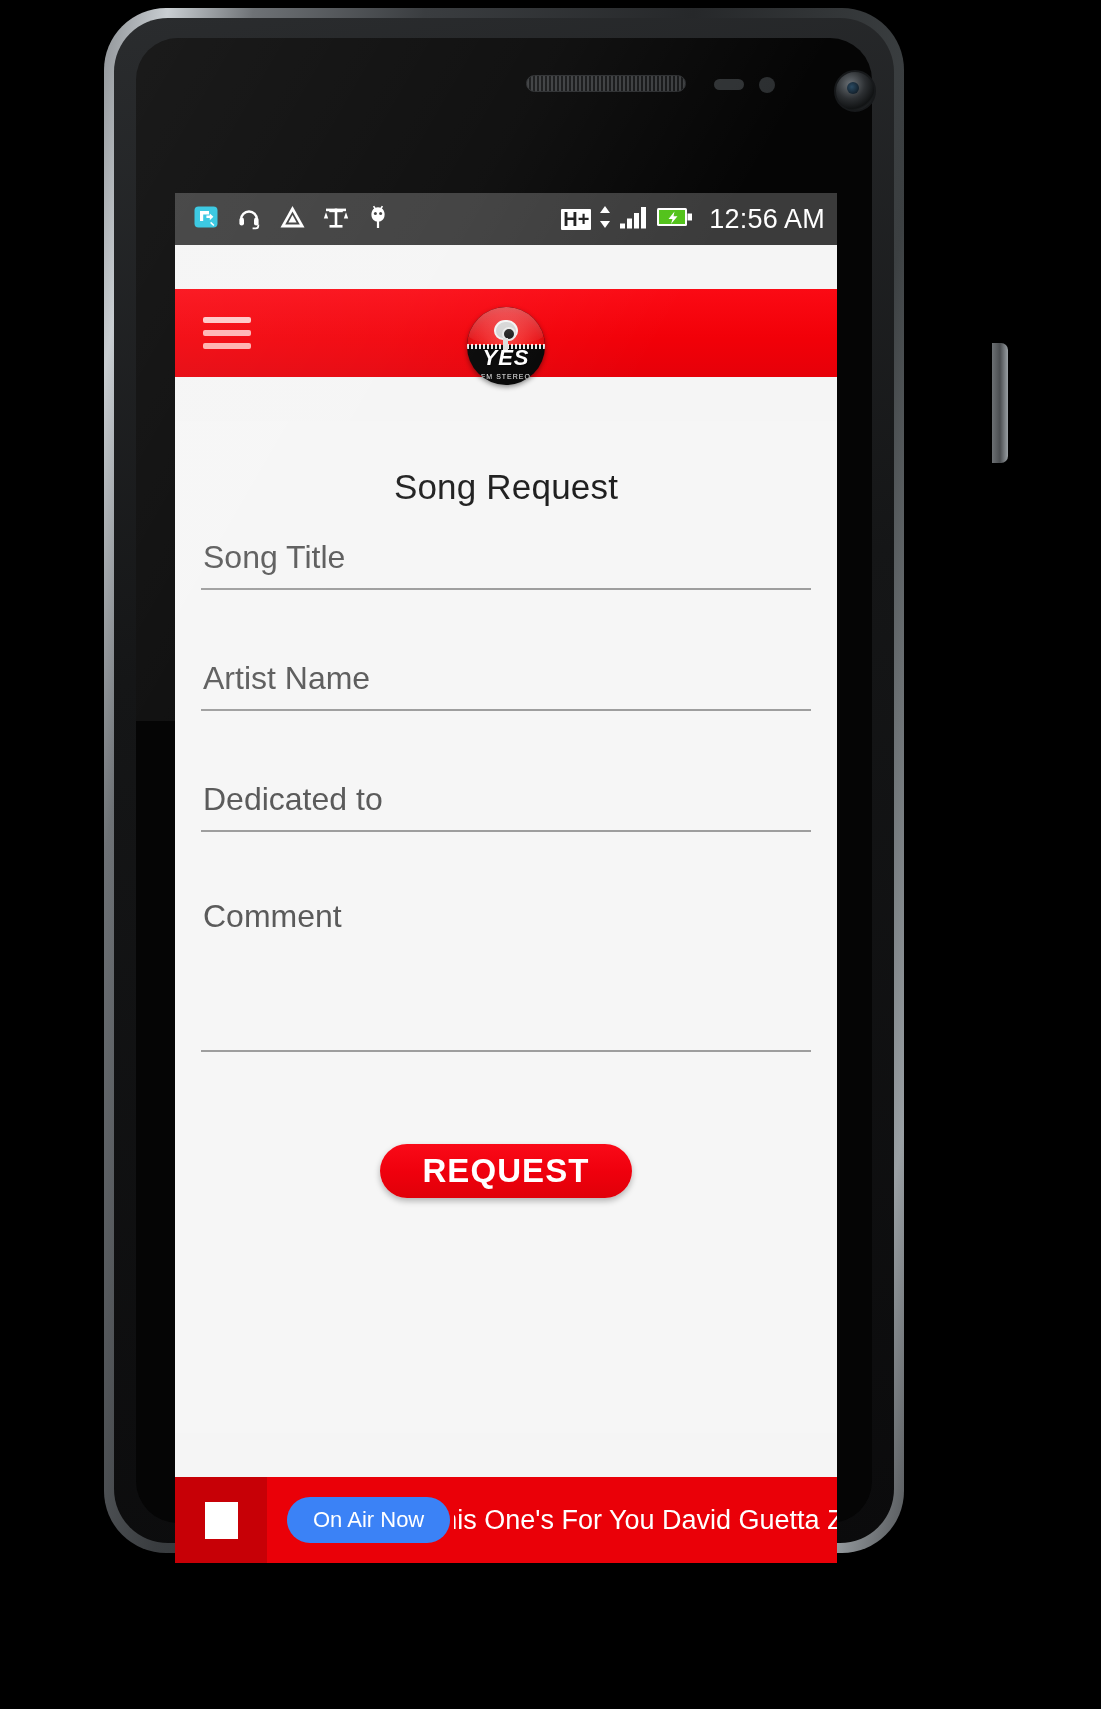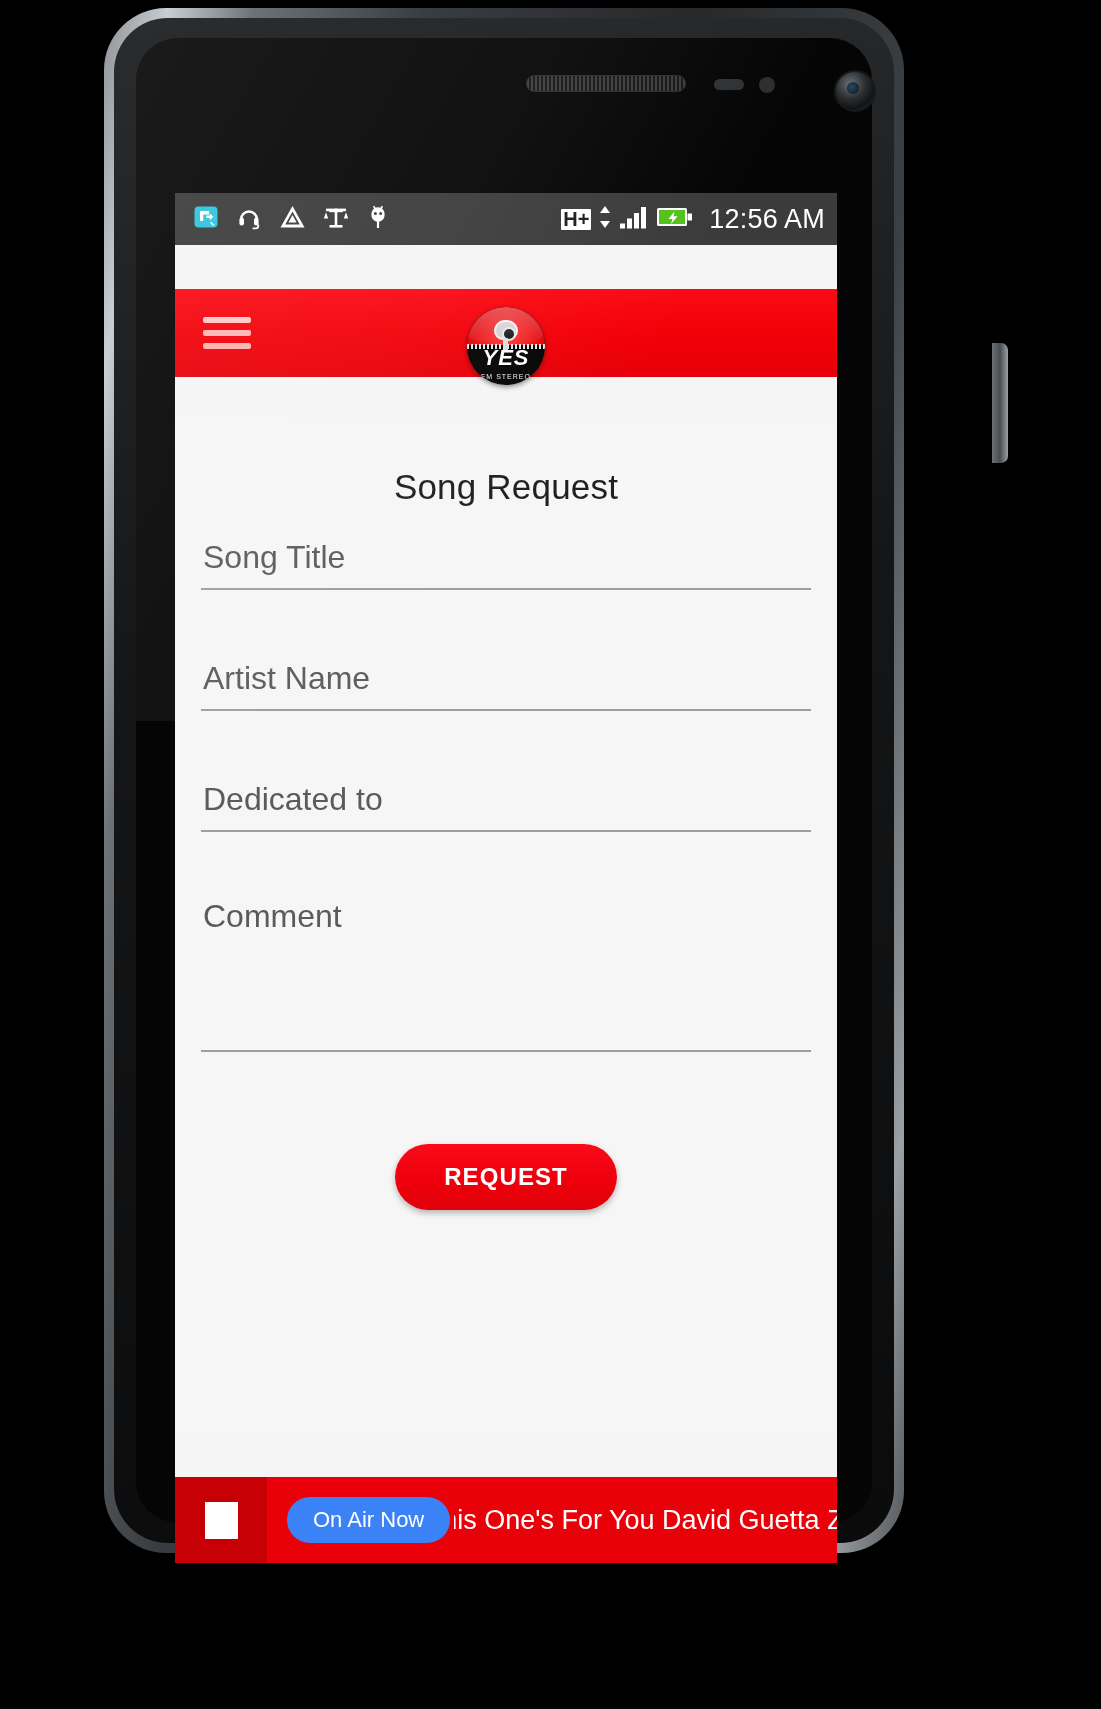--- a/index.html
+++ b/index.html
@@ -178,27 +178,27 @@
   .field-input::placeholder { color: #5b5b5b; opacity: 1; }
   .field-underline { height: 2px; background: #9e9e9e; width: 100%; }
   .field-gap-sm { height: 64px; }
   .field-gap-lg { height: 60px; }
   #comment-field .field-input { height: 158px; resize: none; line-height: 1.15; }
 
   #request-row { margin-top: 92px; text-align: center; }
   #request-button {
     display: inline-block;
     min-width: 222px;
-    padding: 19px 42px;
+    padding: 8px 42px;
     border: none; outline: none;
     border-radius: 40px;
     background: linear-gradient(180deg,#fa0a18 0%,#ef000d 52%,#e00009 100%);
     color: #ffffff;
     font-family: "Liberation Sans", sans-serif;
-    font-size: 24px;
+    font-size: 33px;
     font-weight: bold;
     letter-spacing: 1.1px;
     cursor: pointer;
     box-shadow: 0 3px 6px rgba(0,0,0,0.28);
   }
 
   
   #player-bar {
     flex: 0 0 86px; height: 86px;
     background: #ea0008;

